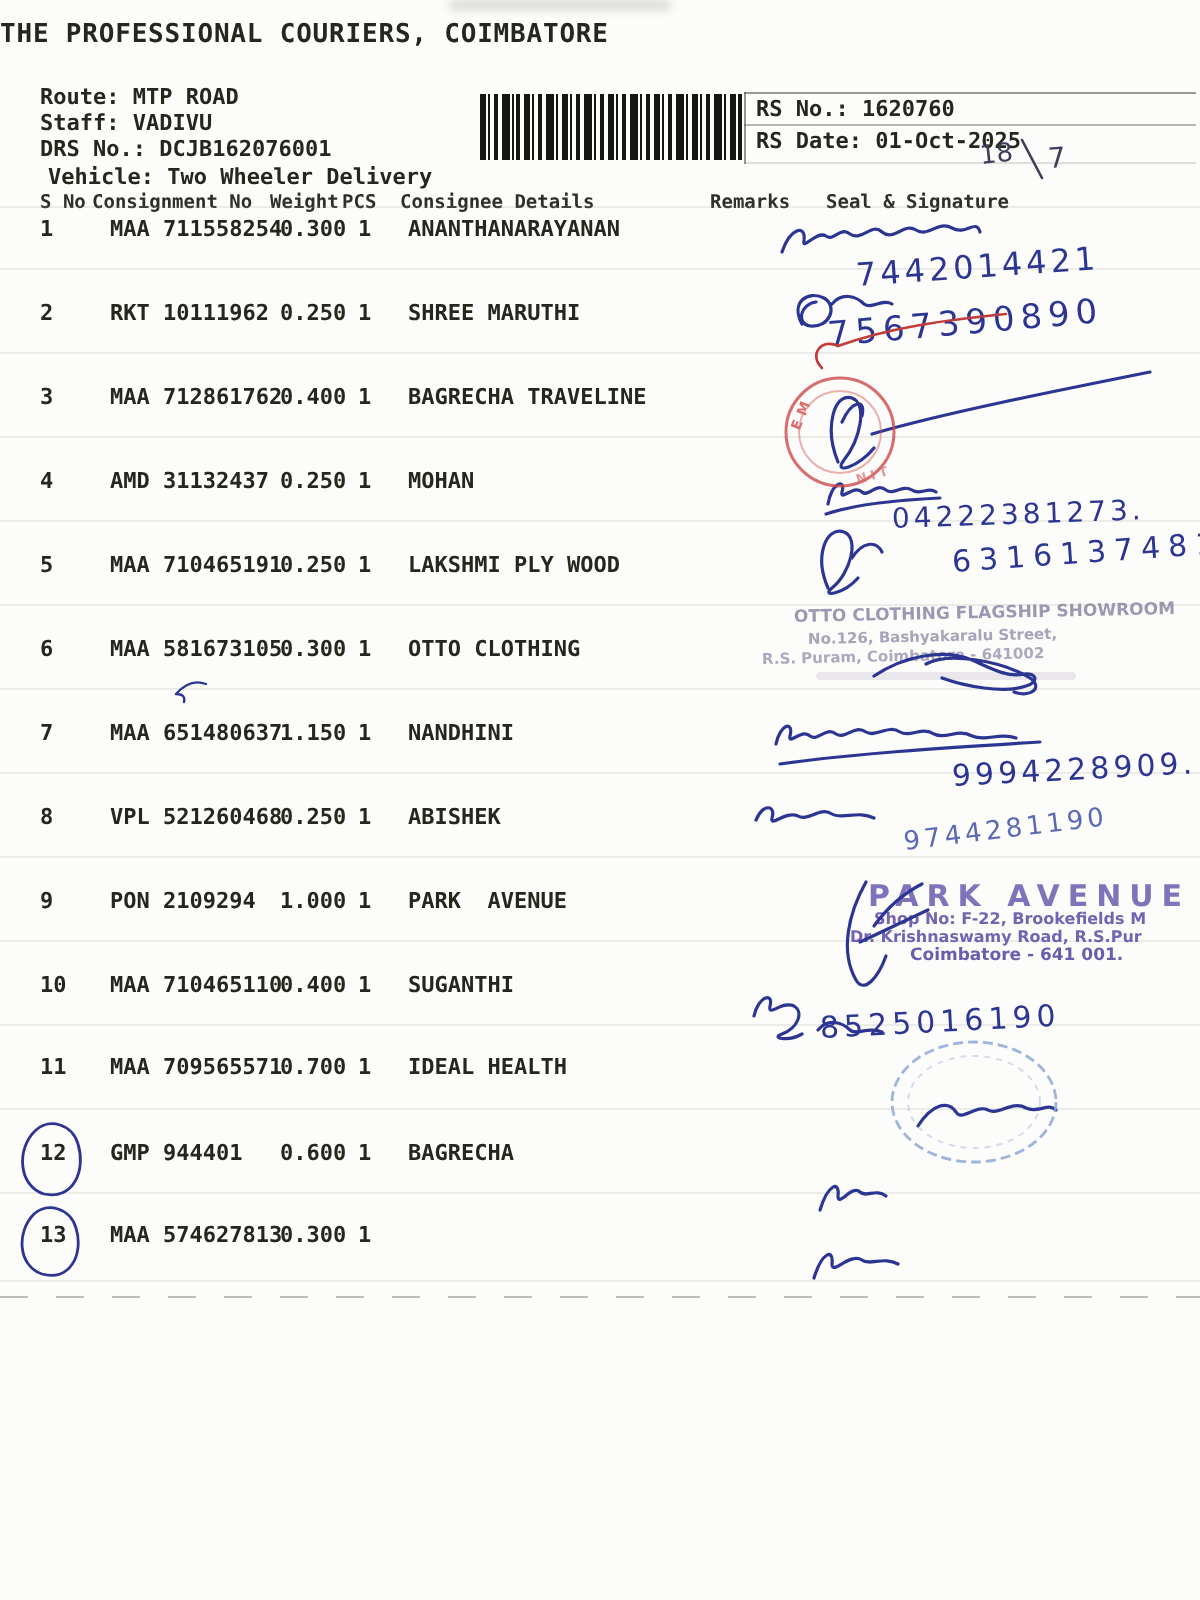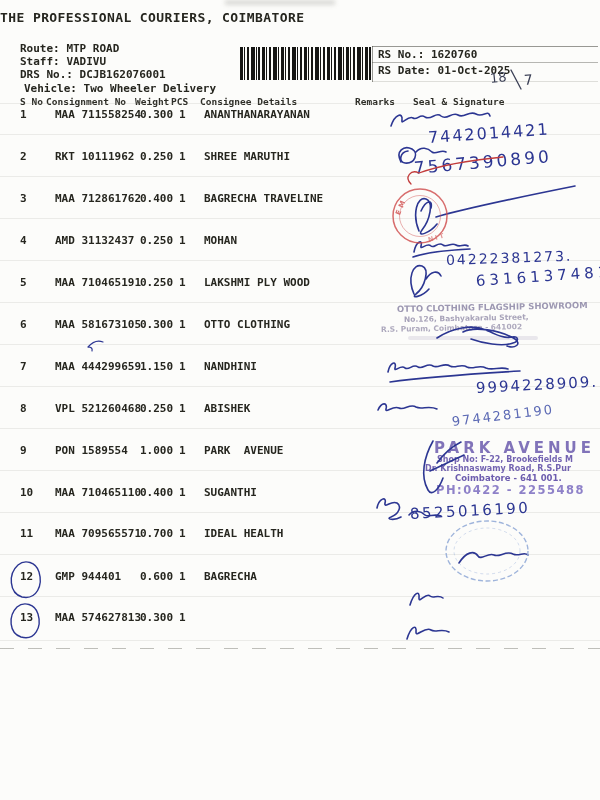--- a/index.html
+++ b/index.html
@@ -149,35 +149,35 @@
   </div>
   <div class="trow" style="top:318px;">
     <span class="cell cs">6</span>
       <span class="cell cc">MAA 581673105</span>
       <span class="cell cw">0.300</span>
       <span class="cell cp">1</span>
       <span class="cell cn">OTTO CLOTHING</span>
   </div>
   <div class="trow" style="top:360px;">
     <span class="cell cs">7</span>
-      <span class="cell cc">MAA 444299659</span>
+      <span class="cell cc">MAA 651480637</span>
       <span class="cell cw">1.150</span>
       <span class="cell cp">1</span>
       <span class="cell cn">NANDHINI</span>
   </div>
   <div class="trow" style="top:402px;">
     <span class="cell cs">8</span>
       <span class="cell cc">VPL 521260468</span>
       <span class="cell cw">0.250</span>
       <span class="cell cp">1</span>
       <span class="cell cn">ABISHEK</span>
   </div>
   <div class="trow" style="top:444px;">
     <span class="cell cs">9</span>
-      <span class="cell cc">PON 1589554</span>
+      <span class="cell cc">PON 2109294</span>
       <span class="cell cw">1.000</span>
       <span class="cell cp">1</span>
       <span class="cell cn">PARK  AVENUE</span>
   </div>
   <div class="trow" style="top:486px;">
     <span class="cell cs">10</span>
       <span class="cell cc">MAA 710465110</span>
       <span class="cell cw">0.400</span>
       <span class="cell cp">1</span>
       <span class="cell cn">SUGANTHI</span>
@@ -206,21 +206,20 @@
 
   <div class="stamp" style="left:397px;top:304px;font-size:8.5px;color:#8d87a6;opacity:.85;transform:rotate(-1.2deg);">OTTO CLOTHING FLAGSHIP SHOWROOM</div>
   <div class="stamp" style="left:404px;top:315px;font-size:7.5px;color:#938da9;opacity:.8;transform:rotate(-1.2deg);">No.126, Bashyakaralu Street,</div>
   <div class="stamp" style="left:381px;top:325px;font-size:7.5px;color:#938da9;opacity:.75;transform:rotate(-1.2deg);">R.S. Puram, Coimbatore - 641002</div>
   <div class="fadebar"></div>
 
   <div class="stamp" style="left:434px;top:439px;font-size:15px;letter-spacing:4px;color:#6c5cae;opacity:.85;">PARK AVENUE</div>
   <div class="stamp" style="left:437px;top:455px;font-size:8px;color:#6c5cae;opacity:.95;">Shop No: F-22, Brookefields M</div>
   <div class="stamp" style="left:425px;top:464px;font-size:8px;color:#6c5cae;opacity:.95;">Dr. Krishnaswamy Road, R.S.Pur</div>
   <div class="stamp" style="left:455px;top:473px;font-size:8.5px;color:#6c5cae;">Coimbatore - 641 001.</div>
-  <div class="stamp" style="left:436px;top:483px;font-size:11.5px;letter-spacing:1.5px;color:#7b6cc0;opacity:.85;">PH:0422 - 2255488</div>
 
   <span class="hw" style="left:428px;top:128px;font-size:16px;letter-spacing:2px;transform:rotate(-4deg);">7442014421</span>
   <span class="hw" style="left:414px;top:158px;font-size:17px;letter-spacing:3px;transform:rotate(-5deg);">7567390890</span>
   <span class="hw" style="left:446px;top:252px;font-size:14px;letter-spacing:2px;transform:rotate(-2deg);">04222381273.</span>
   <span class="hw" style="left:476px;top:272px;font-size:15px;letter-spacing:4px;transform:rotate(-4deg);">6316137481</span>
   <span class="hw" style="left:476px;top:379px;font-size:15px;letter-spacing:2px;transform:rotate(-3deg);">9994228909.</span>
   <span class="hw" style="left:452px;top:414px;font-size:13px;letter-spacing:2px;transform:rotate(-7deg);color:#5b69b4;">9744281190</span>
   <span class="hw" style="left:410px;top:505px;font-size:15px;letter-spacing:2.5px;transform:rotate(-3deg);">8525016190</span>
 
   <svg class="overlay" width="600" height="800" viewBox="0 0 600 800">

